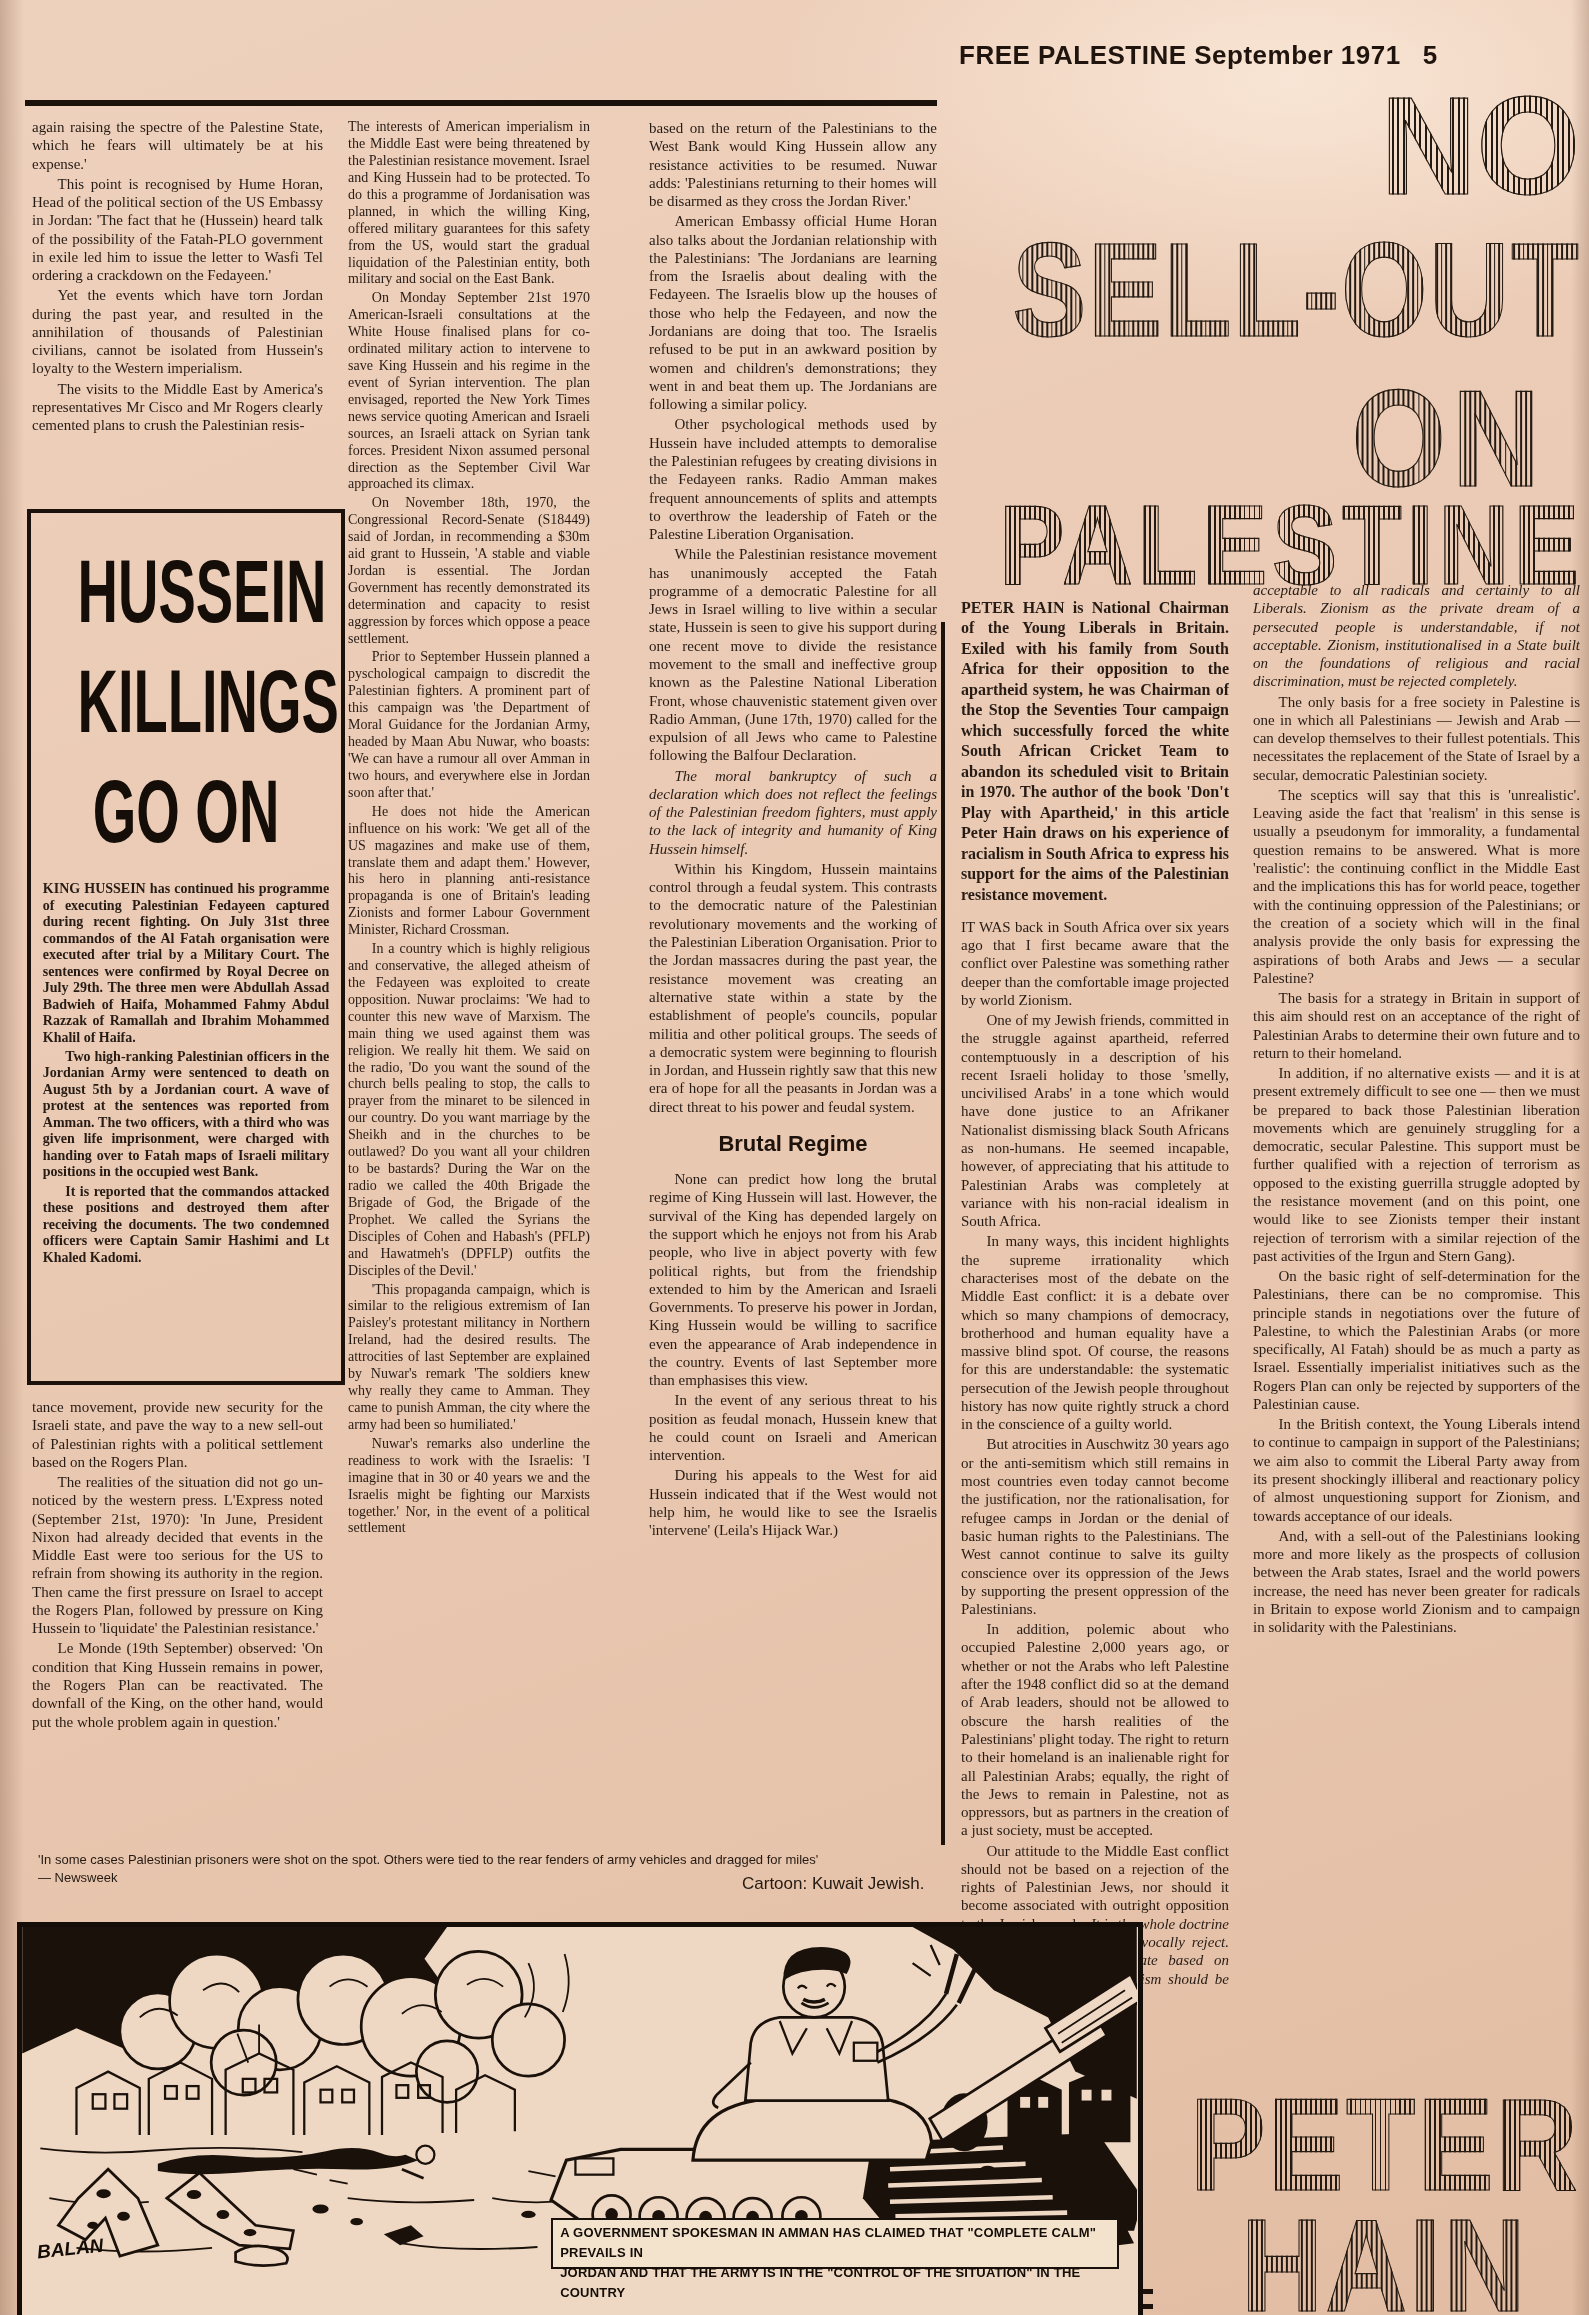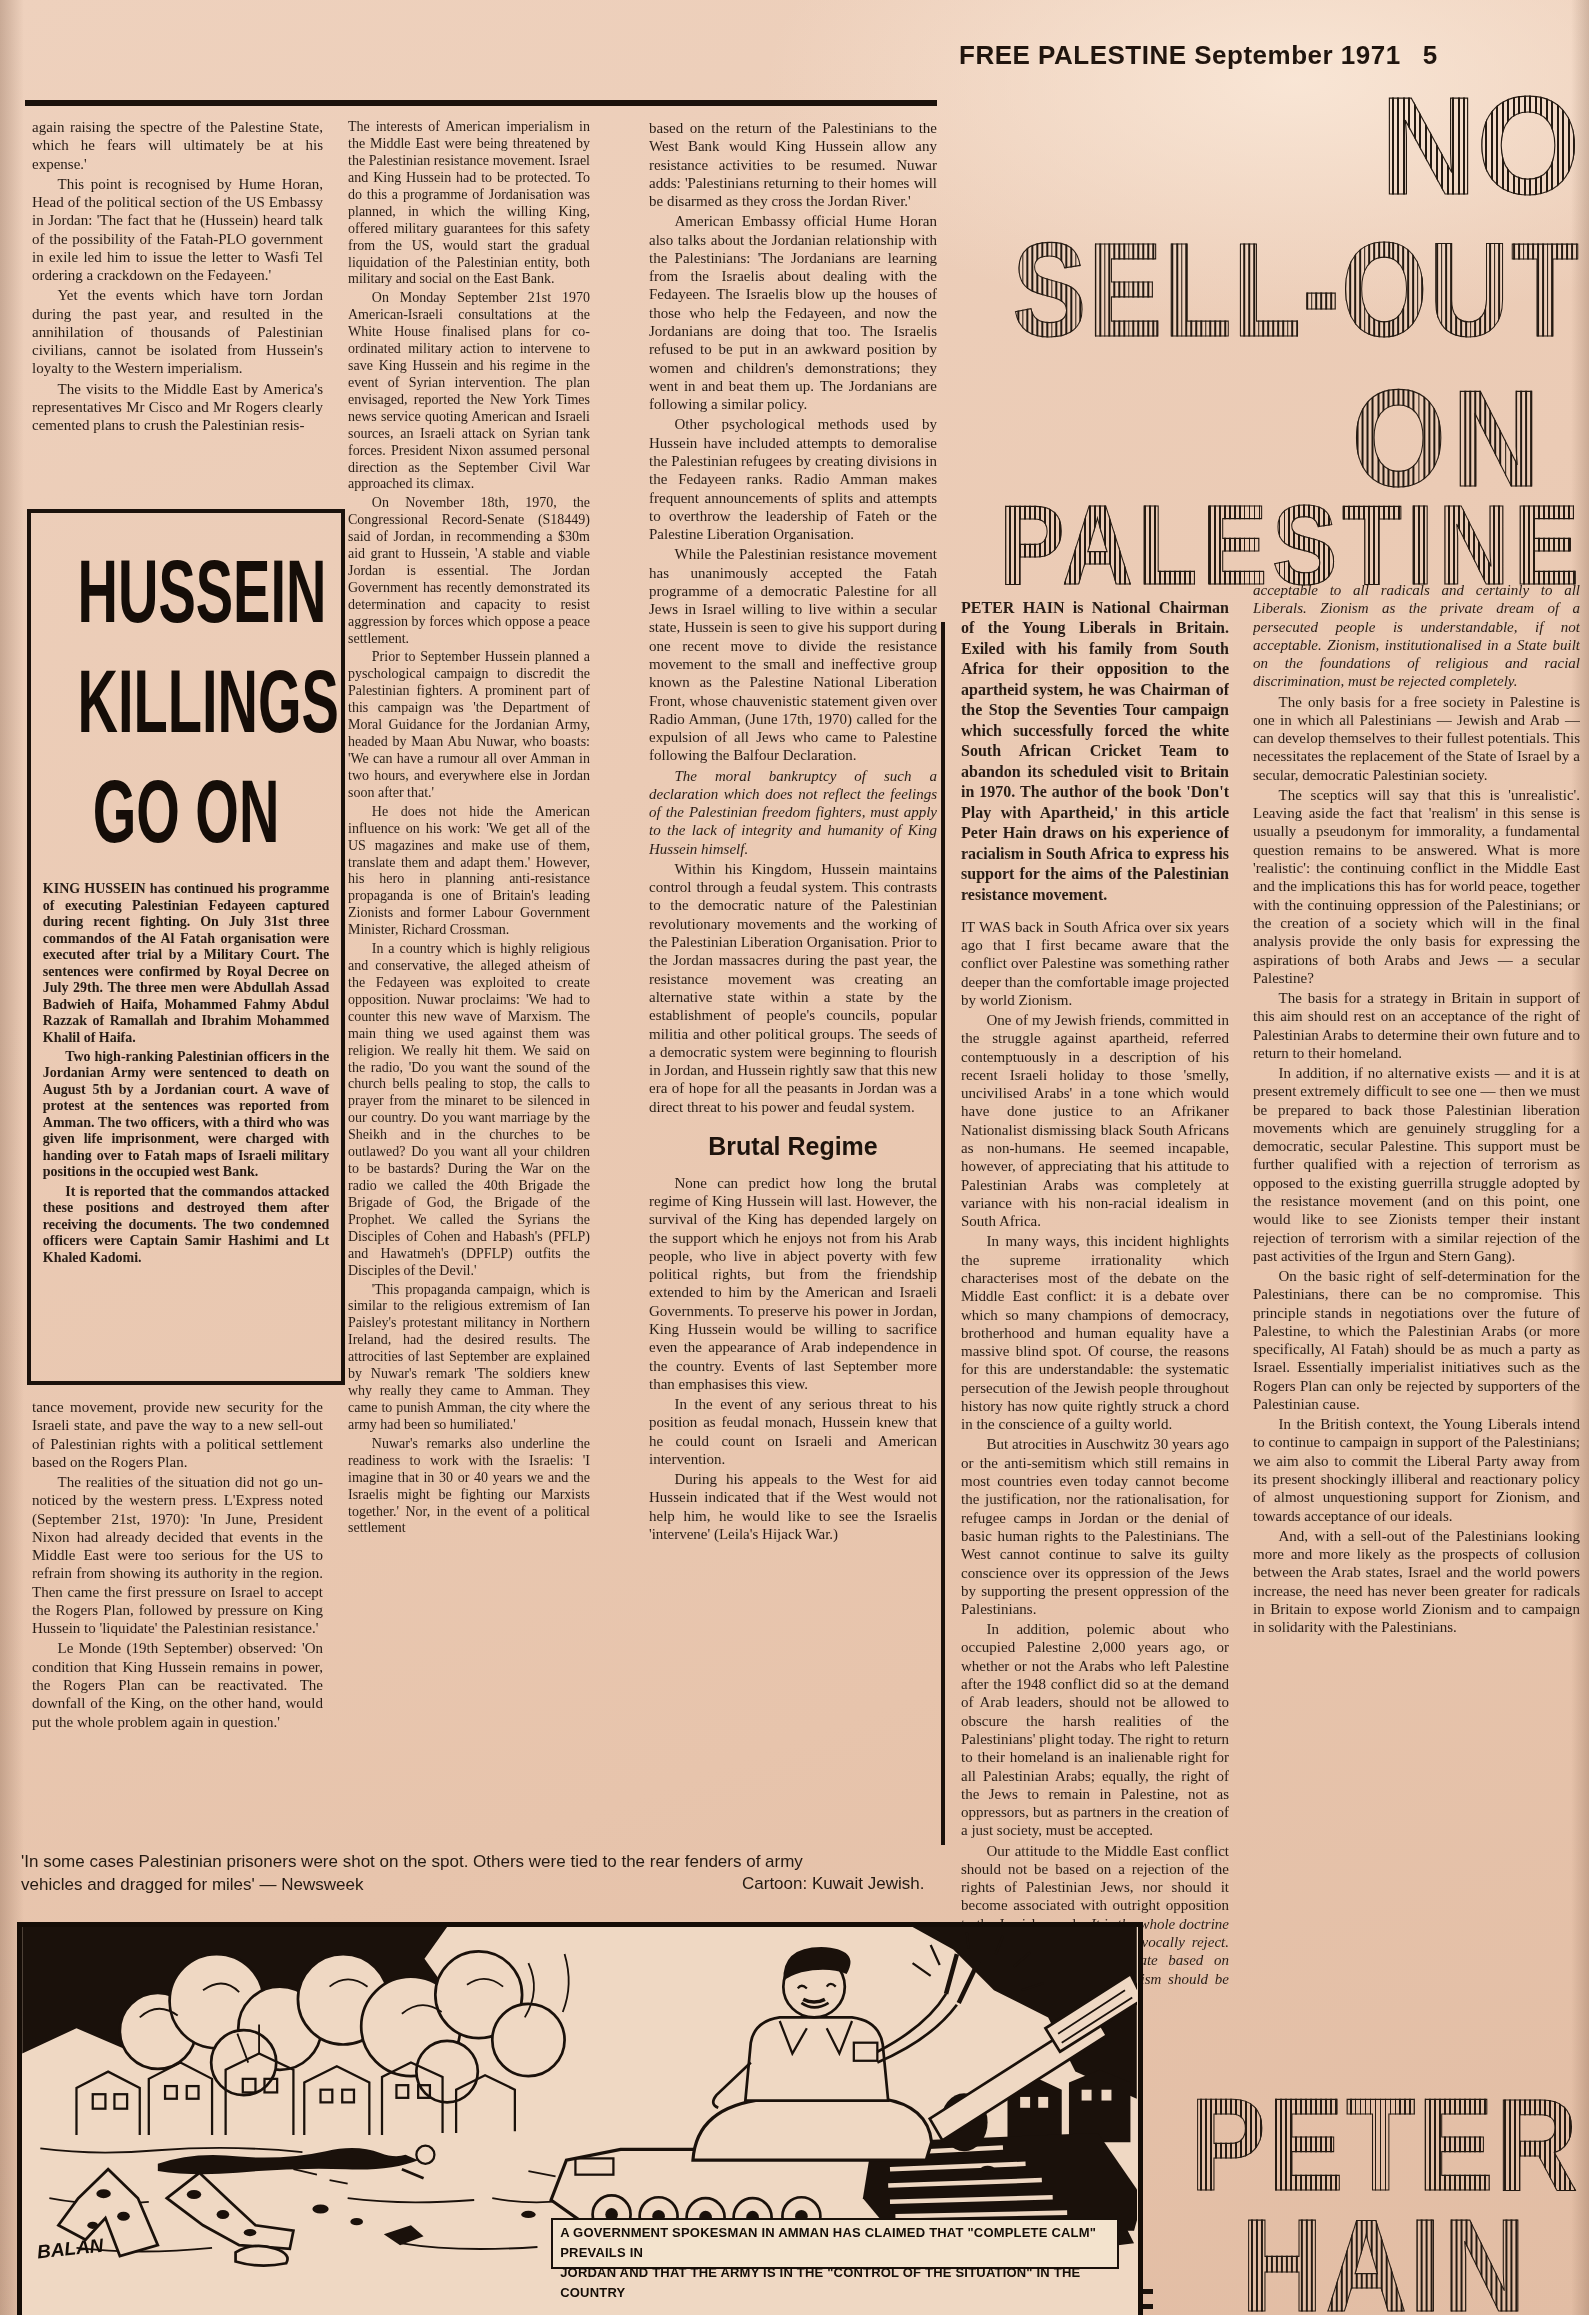--- a/index.html
+++ b/index.html
@@ -24,21 +24,21 @@
 
   
   .col{position:absolute;text-align:justify;overflow:hidden;color:#271c15;}
   .col p{margin:0 0 1.8px 0;text-indent:1.7em;}
   .col p.flush{text-indent:0;}
   .c-sm{font-size:14px;line-height:1.21;}
   .c-md{font-size:15px;line-height:1.22;}
   .boldtxt{font-weight:bold;}
   .italic{font-style:italic;}
 
-  .subhead{font-family:"Liberation Sans",sans-serif;font-weight:bold;font-size:25px;
+  .subhead{font-family:"Liberation Sans",sans-serif;font-weight:bold;font-size:22px;
     text-align:center;text-indent:0;margin:14.5px 0 12.7px 0;color:#1e130c;}
 
   
   .hkbox{position:absolute;left:27px;top:509px;width:318px;height:876px;
     border:4.5px solid #1b120c;box-sizing:border-box;overflow:hidden;}
   .hk-headline{padding-top:23.5px;text-align:center;}
   .hk-line{font-family:"Liberation Sans",sans-serif;font-weight:900;font-size:80px;
     color:#150d08;transform:scaleX(.70) scaleY(1.12);transform-origin:center;
     line-height:110px;white-space:nowrap;}
   .hk-body{padding:14.5px 11.8px 0 11.8px;text-align:justify;font-weight:bold;
@@ -55,22 +55,22 @@
     white-space:nowrap;line-height:1;
   }
   .hl-no{top:76px;right:9px;font-size:140px;transform:scaleX(.95);transform-origin:right center;}
   .hl-sellout{top:223px;right:9px;font-size:134px;letter-spacing:1.8px;transform:scaleX(.83);transform-origin:right center;}
   .hl-on{top:369px;right:43px;font-size:138px;letter-spacing:7.2px;transform:scaleX(.88);transform-origin:right center;}
   .hl-palestine{top:488px;right:5.4px;font-size:114px;letter-spacing:5.4px;transform:scaleX(.86);transform-origin:right center;}
   .sig-peter{top:2079px;left:1190px;font-size:132px;letter-spacing:2.7px;transform:scaleX(.86);transform-origin:left center;}
   .sig-hain{top:2200px;left:1241px;font-size:132px;letter-spacing:2.7px;transform:scaleX(.86);transform-origin:left center;}
 
   
-  .newsweek{position:absolute;left:21px;top:1851px;width:796px;
-    font-family:"Liberation Sans",sans-serif;font-size:17px;line-height:1.35;color:#241a12;}
+  .newsweek{position:absolute;left:38px;top:1851px;width:796px;
+    font-family:"Liberation Sans",sans-serif;font-size:13px;line-height:1.35;color:#241a12;}
   .credit{position:absolute;left:742px;top:1874px;width:407px;
     font-family:"Liberation Sans",sans-serif;font-size:17px;color:#241a12;}
 
   
   .cartoon{position:absolute;left:17px;top:1922px;width:1126px;height:463px;
     border:5.4px solid #150d07;box-sizing:border-box;background:#efd8c3;overflow:hidden;}
   .cartoon svg{display:block;}
   .cart-caption{position:absolute;left:529px;top:291px;width:568px;height:51px;
     background:#f3e3cd;border:2.7px solid #19110b;box-sizing:border-box;
     font-family:"Liberation Sans",sans-serif;font-size:13px;font-weight:600;

